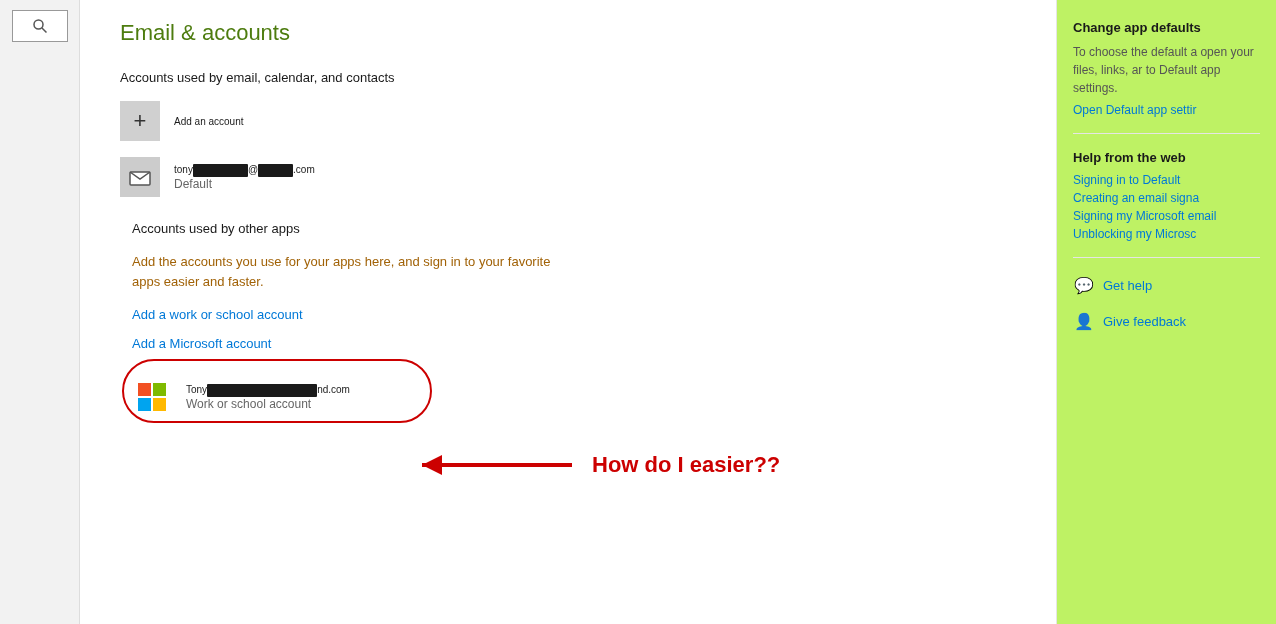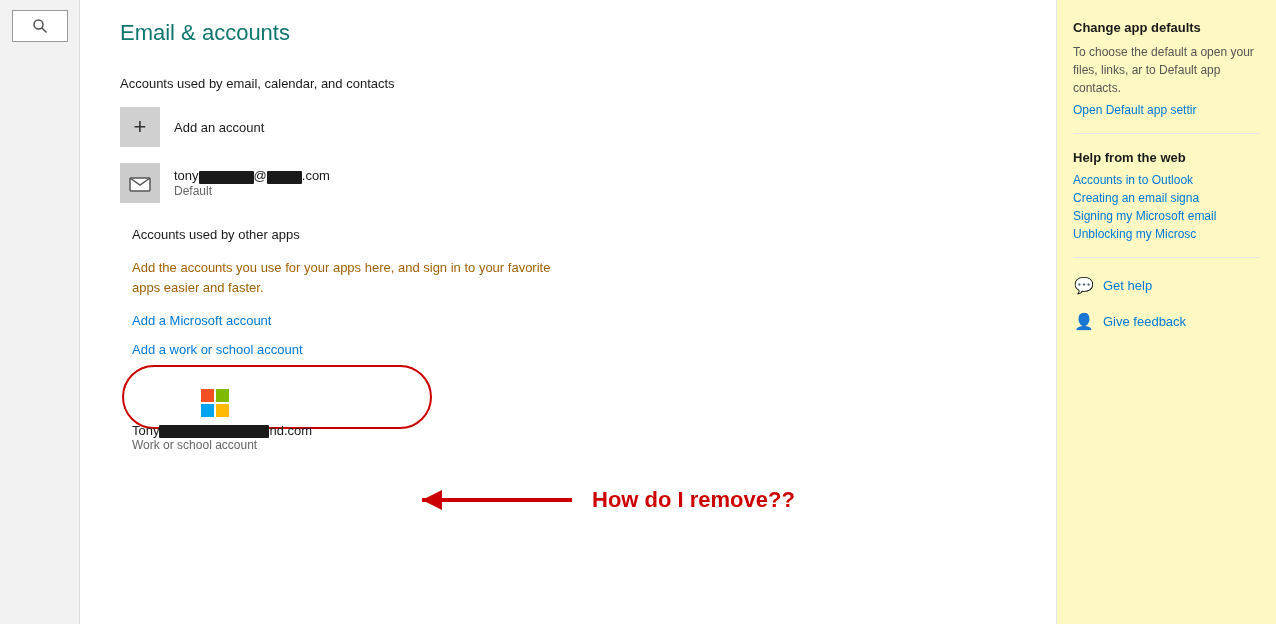--- a/index.html
+++ b/index.html
@@ -41,22 +41,22 @@
     .main-content {
       flex: 1;
       background: white;
       padding: 20px 40px;
       overflow-y: auto;
     }
 
     .page-title {
       font-size: 22px;
       font-weight: 300;
-      color: #0f766e;
-      margin-bottom: 30px;
+      color: #4d7c0f;
+      margin-bottom: 24px;
     }
 
     .section-title {
       font-size: 13px;
       color: #1a1a1a;
       margin-bottom: 16px;
       font-weight: 400;
     }
 
     .account-item {
@@ -79,21 +79,21 @@
     }
 
     .account-icon.plus {
       background: #d0d0d0;
       font-size: 22px;
       font-weight: 300;
       color: #333;
     }
 
     .account-info .name {
-      font-size: 13px;
+      font-size: 10px;
       color: #1a1a1a;
     }
     .account-info .type {
       font-size: 12px;
       color: #666;
     }
 
     .redacted {
       display: inline-block;
       background: #1a1a1a;
@@ -171,21 +171,21 @@
       font-size: 22px;
       font-weight: 700;
       color: #cc0000;
       margin-left: 10px;
       white-space: nowrap;
     }
 
     
     .right-panel {
       width: 220px;
-      background: #fef9c3;
+      background: #bef264;
       padding: 20px 16px;
       border-left: 1px solid #e5e5e5;
       font-size: 13px;
     }
 
     .right-section-title {
       font-size: 13px;
       font-weight: 600;
       color: #1a1a1a;
       margin-bottom: 8px;
@@ -273,29 +273,29 @@
         </div>
         <div class="type">Default</div>
       </div>
     </div>
   </div>
 
   <div class="section-divider">
     <div class="section-title">Accounts used by other apps</div>
     <p class="description-text">Add the accounts you use for your apps here, and sign in to your favorite apps easier and faster.</p>
 
+    <a class="link-item">Add a work or school account</a>
     <a class="link-item">Add a Microsoft account</a>
-    <a class="link-item">Add a work or school account</a>
 
     
 
     
     <div style="position:relative; display:inline-block; margin-top:4px;">
       <div class="circle-outline"></div>
-      <div class="account-item circled-row" style="padding: 8px 0; flex-direction: column;">
+      <div class="account-item circled-row" style="padding: 8px 0;">
         <div class="win-logo">
           <div class="sq" style="background:#f25022;"></div>
           <div class="sq" style="background:#7fba00;"></div>
           <div class="sq" style="background:#00a4ef;"></div>
           <div class="sq" style="background:#ffb900;"></div>
         </div>
         <div class="account-info">
           <div class="name">
             Tony<span class="redacted" style="width:110px;"></span>nd.com
           </div>
@@ -305,34 +305,34 @@
     </div>
 
     
     <div class="annotation-area" style="margin-top:2px;">
       <div style="width:260px;"></div>
       <svg class="arrow-svg" width="180" height="44" viewBox="0 0 180 44">
 
         <line x1="170" y1="22" x2="20" y2="22" stroke="#cc0000" stroke-width="4"></line>
         <polygon points="20,22 40,12 40,32" fill="#cc0000"></polygon>
       </svg>
-      <span class="how-to-text">How do I remove??</span>
+      <span class="how-to-text">How do I easier??</span>
     </div>
   </div>
 </div>
 
 <div class="right-panel">
   <div class="right-section-title">Change app defaults</div>
-  <div class="right-desc">To choose the default a open your files, links, ar to Default app contacts.</div>
+  <div class="right-desc">To choose the default a open your files, links, ar to Default app settings.</div>
   <a class="right-link">Open Default app settir</a>
 
   <div class="right-separator"></div>
 
   <div class="right-section-title">Help from the web</div>
-  <a class="right-link">Accounts in to Outlook</a>
+  <a class="right-link">Signing in to Default</a>
   <a class="right-link">Creating an email signa</a>
   <a class="right-link">Signing my Microsoft email</a>
   <a class="right-link">Unblocking my Microsc</a>
 
   <div class="right-separator"></div>
 
   <div class="right-help-item">
     <div class="right-help-icon">💬</div>
     <span class="right-help-label">Get help</span>
   </div>

